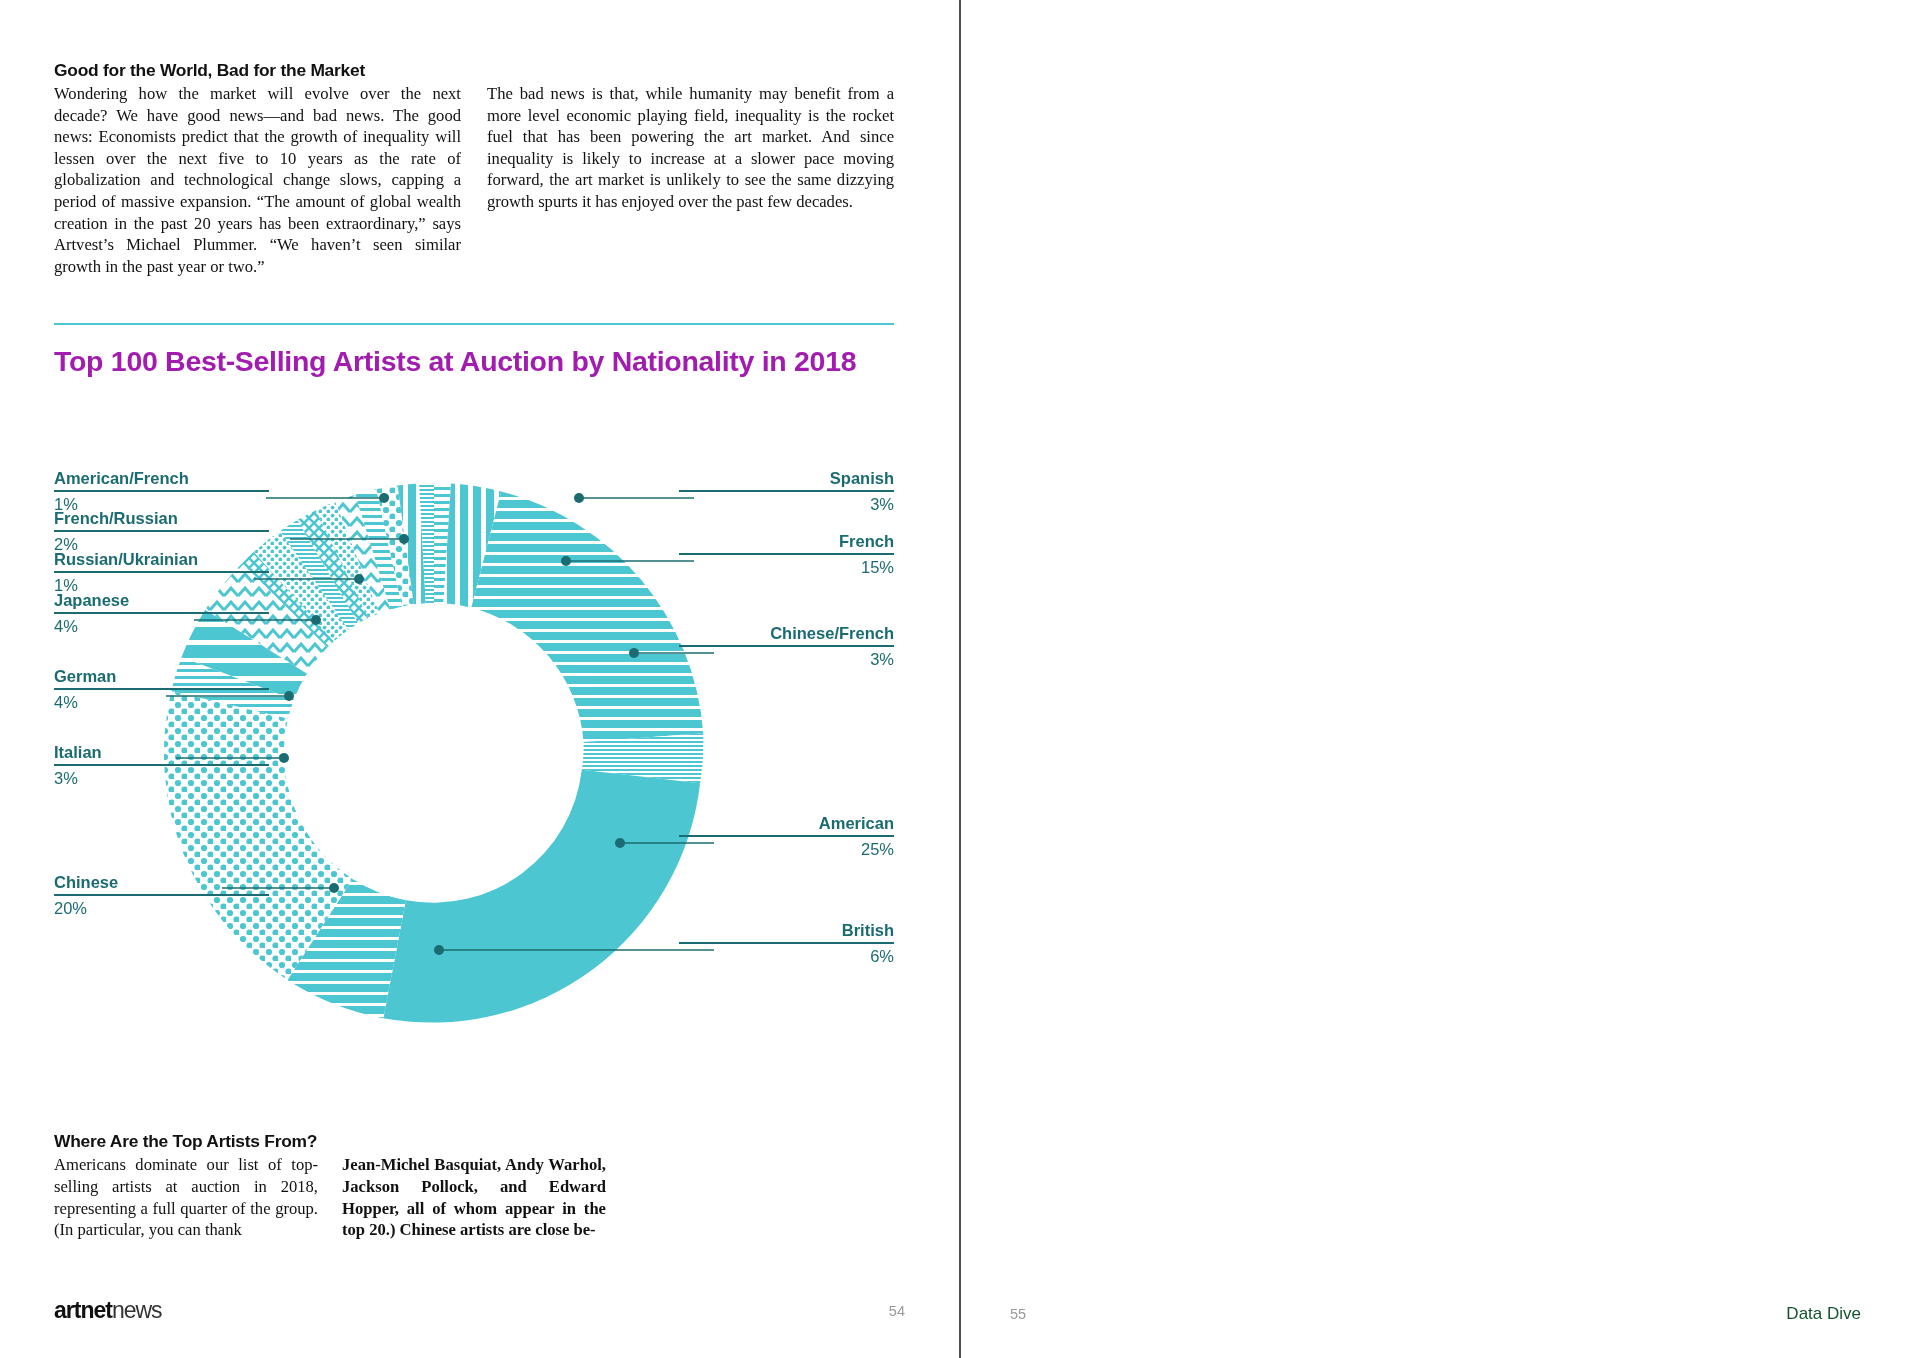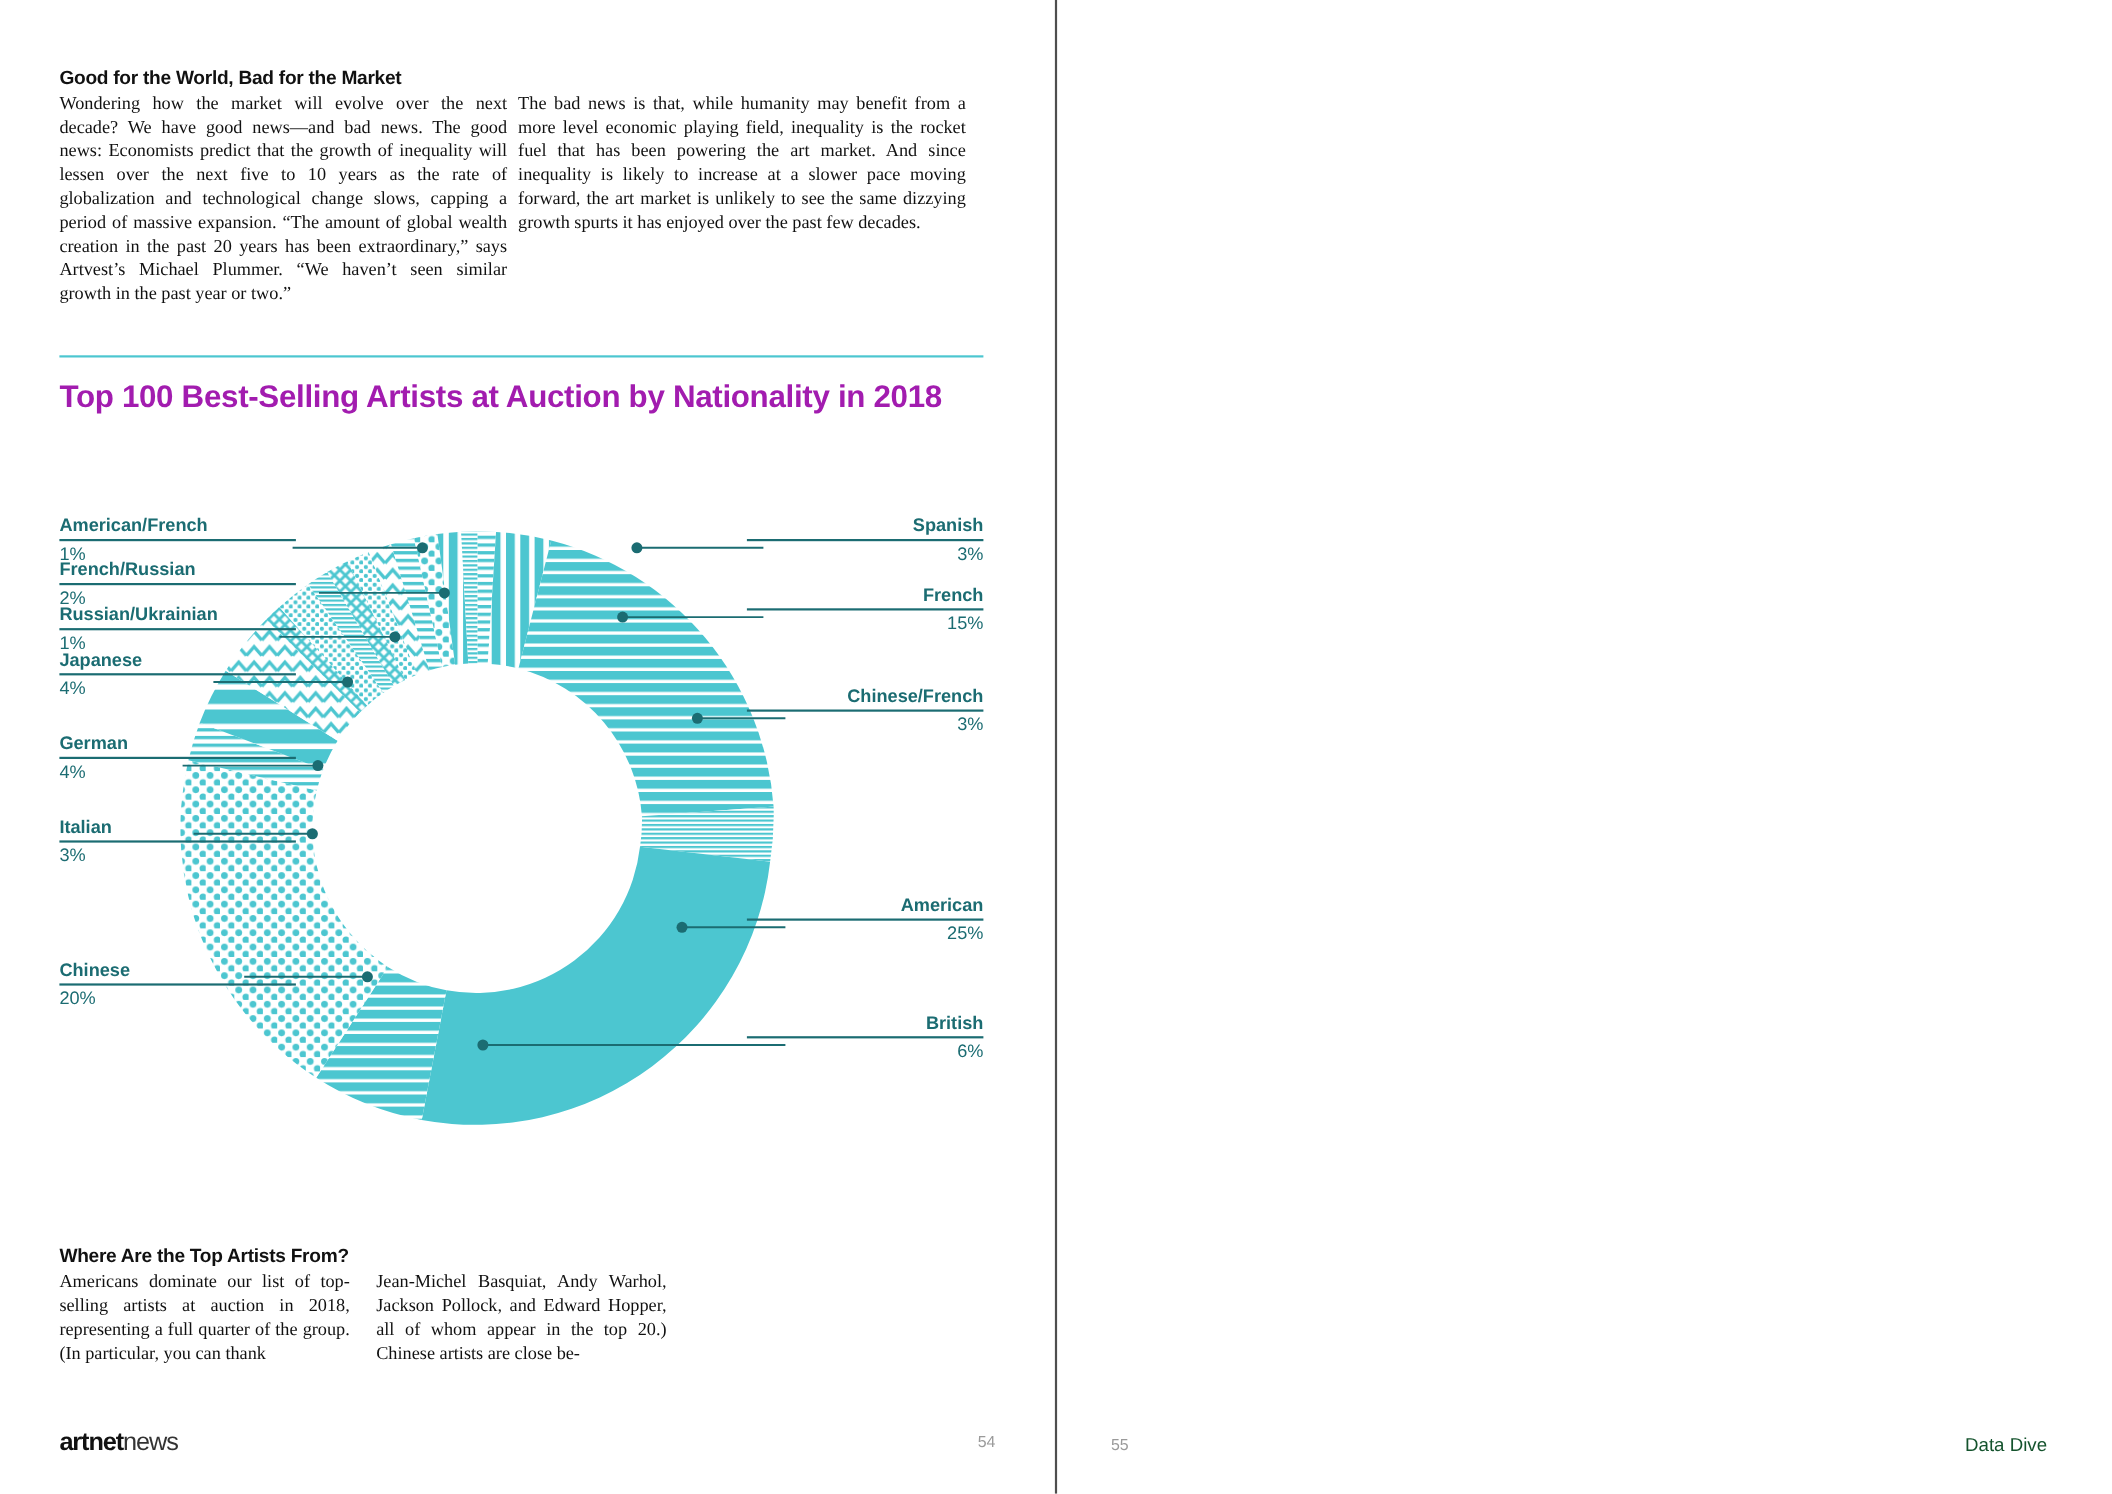--- a/index.html
+++ b/index.html
@@ -32,21 +32,21 @@
   h2.section-title {
     font-family:"Liberation Sans", sans-serif;
     font-weight:bold; font-size:28.5px; line-height:32px;
     color:#a21caf; margin:0; letter-spacing:-0.3px;
   }
   .rule-top { height:2px; background:#4cc6d0; }
 
   
   .lp-pad { position:absolute; left:54px; top:0; width:840px; }
   .two-col {
-    display:flex; gap:10px; margin-top:14px;
+    display:flex; gap:26px; margin-top:14px;
   }
   .two-col .col { width:407px; }
 
   .divider-wrap { margin-top:24px; }
 
   
   .donut-area { position:relative; width:840px; height:700px; margin-top:36px; }
   .donut-svg { position:absolute; left:0; top:0; }
 
   .pie-label {
@@ -276,21 +276,21 @@
         <div class="pie-label right" style="left:625px; top:508px;">
           <span class="nm">British</span>
           <span class="pc">6%</span>
         </div>
       </div>
 
       <div style="margin-top:18px;">
         <div class="kicker">Where Are the Top Artists From?</div>
         <div style="display:flex; gap:24px; margin-top:1px;">
           <div class="body-col" style="width:264px;">Americans dominate our list of top-selling artists at auction in 2018, representing a full quarter of the group. (In particular, you can thank</div>
-          <div class="body-col" style="width:264px;">Jean-Michel Basquiat, Andy Warhol, Jackson Pollock, and Edward Hopper, all of whom appear in the top 20.) Chinese artists are close be-</div>
+          <div class="body-col" style="width:264px;font-weight:bold;">Jean-Michel Basquiat, Andy Warhol, Jackson Pollock, and Edward Hopper, all of whom appear in the top 20.) Chinese artists are close be-</div>
         </div>
       </div>
     </div>
 
     <div class="footer">
       <div class="logo">
         <span>artnet</span><span class="news">news</span>
       </div>
       <div class="folio">54</div>
     </div>

